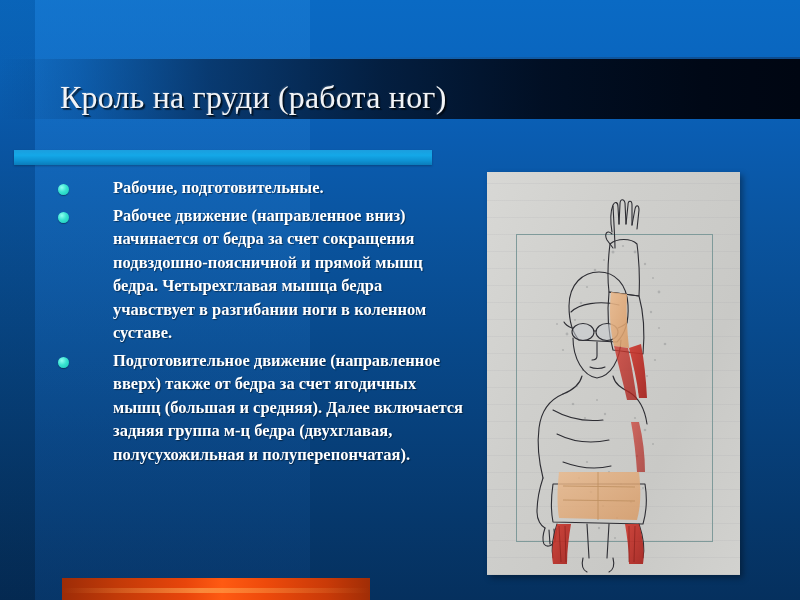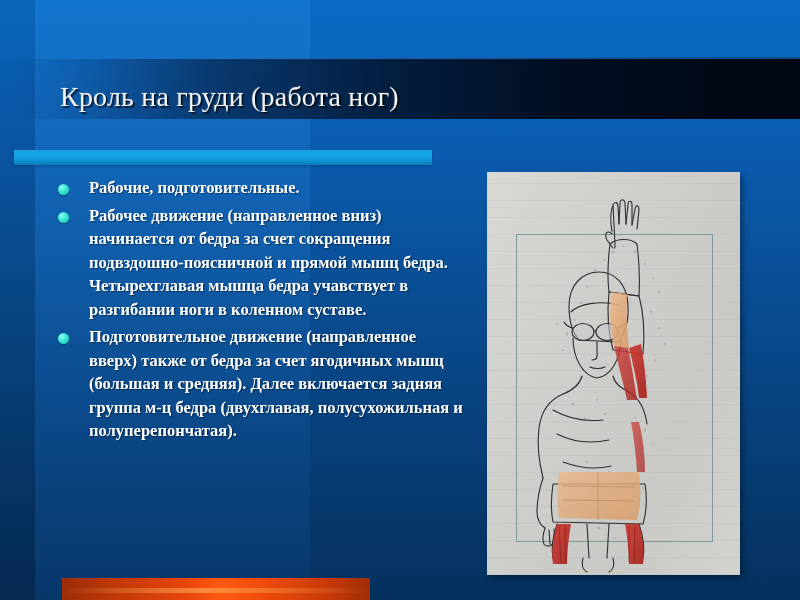--- a/index.html
+++ b/index.html
@@ -67,21 +67,21 @@
   .title-band-top {
     position:absolute;
     left:0; top:57px; width:800px; height:3px;
     background:linear-gradient(90deg, rgba(12,120,210,0) 0%, rgba(30,110,180,.35) 35%, rgba(15,55,105,.6) 100%);
   }
 
   .page-title {
     position:absolute;
     left:60px; top:72px;
     width:680px;
-    font-size:28px;
+    font-size:32px;
     line-height:50px;
     font-weight:400;
     color:#f2f4f7;
     letter-spacing:.2px;
     white-space:nowrap;
     text-shadow:
        2px 2px 1px rgba(0,0,0,.55),
        1px 1px 0 rgba(0,0,0,.40),
       -1px -1px 0 rgba(255,255,255,.10);
   }
@@ -103,20 +103,21 @@
   .bullets {
     position:absolute;
     left:58px; top:176px;
     width:408px;
   }
   .bullet-row {
     position:relative;
     display:flex;
     align-items:flex-start;
     margin-bottom:4px;
+    gap:24px;
   }
   .bullet-dot {
     flex:0 0 auto;
     width:11px; height:11px;
     border-radius:50%;
     background:radial-gradient(circle at 35% 32%, #8ffff0 0%, #37e3d0 45%, #17c5b4 100%);
     margin-top:8px;
     margin-right:20px;
     box-shadow:0 1px 1px rgba(0,0,0,.35);
   }

